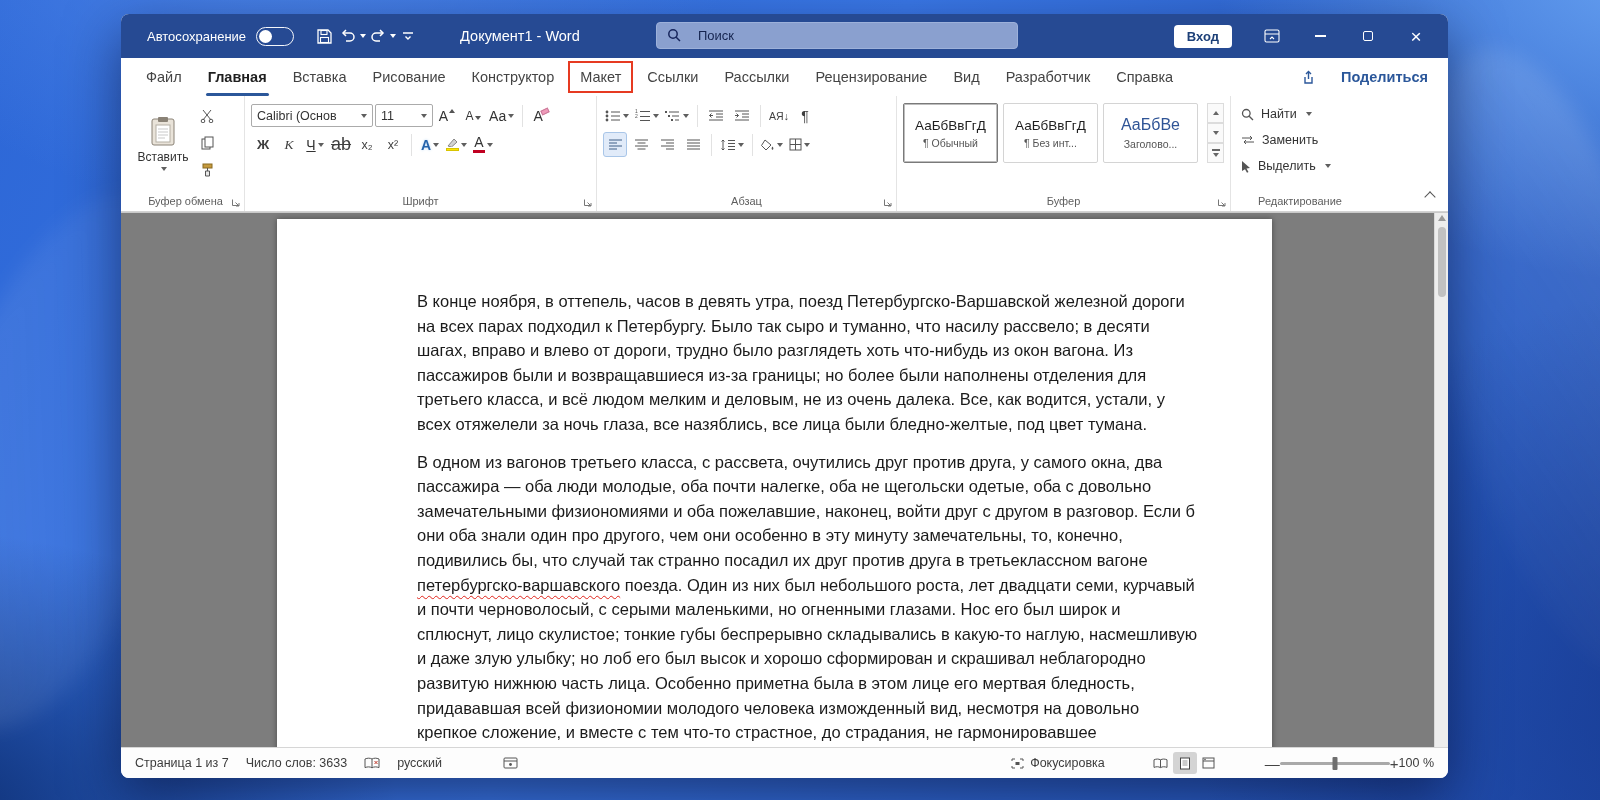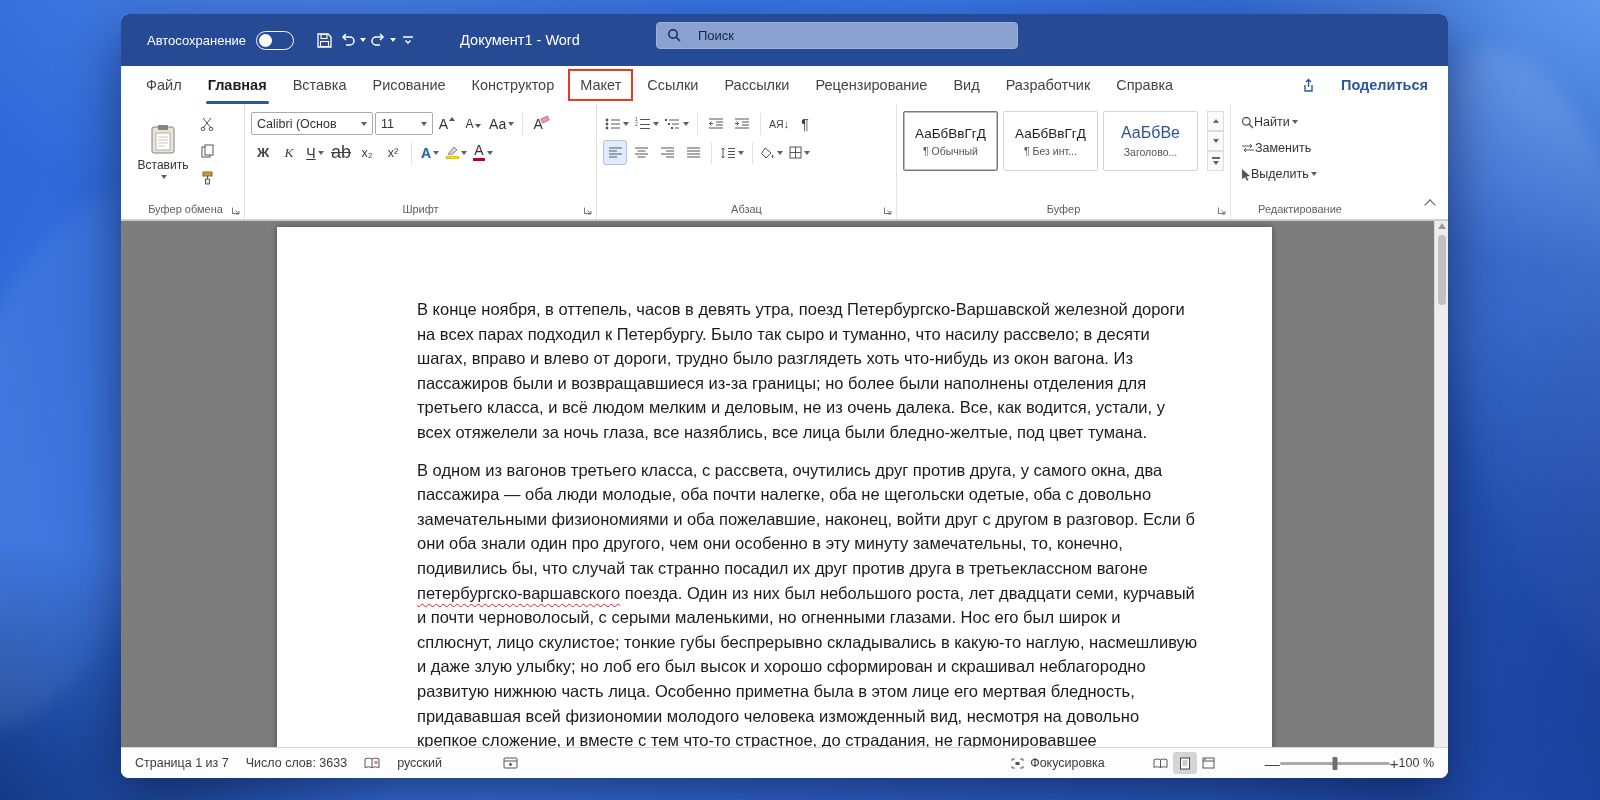--- a/index.html
+++ b/index.html
@@ -14,21 +14,21 @@
   position:relative;
 }
 .streak{position:absolute;pointer-events:none;filter:blur(10px);opacity:.5}
 .s1{left:-60px;top:180px;width:240px;height:560px;background:linear-gradient(70deg,rgba(255,255,255,.25),rgba(255,255,255,0));transform:rotate(18deg);border-radius:50%}
 .s2{right:-70px;top:40px;width:220px;height:640px;background:linear-gradient(250deg,rgba(255,255,255,.28),rgba(255,255,255,0));transform:rotate(-14deg);border-radius:50%}
 
 .window{position:absolute;left:121px;top:14px;width:1327px;height:764px;border-radius:8px;overflow:hidden;
   box-shadow:0 20px 55px rgba(0,0,25,.5);background:#fff;display:flex;flex-direction:column}
 
 
-.titlebar{height:52px;background:#264a93;display:flex;align-items:center;padding:0 10px 0 26px;position:relative;color:#fff;flex:0 0 auto}
+.titlebar{height:44px;background:#264a93;display:flex;align-items:center;padding:0 10px 0 26px;position:relative;color:#fff;flex:0 0 auto}
 .tb-label{font-size:13px;margin-right:10px}
 .toggle{width:38px;height:19px;border:1px solid rgba(255,255,255,.95);border-radius:10px;position:relative;display:inline-block;margin-right:18px;cursor:pointer}
 .toggle .knob{position:absolute;left:2px;top:2px;width:13px;height:13px;border-radius:50%;background:#fff}
 .tb-ico{display:inline-flex;align-items:center;justify-content:center;width:24px;height:28px;cursor:pointer}
 .chev{width:0;height:0;border-left:3.5px solid transparent;border-right:3.5px solid transparent;border-top:4px solid #5f5f5f;display:inline-block;margin-left:2px}
 .chev.w{border-top-color:#fff;margin-left:0}
 .tb-title{font-size:14.5px;margin-left:40px;white-space:nowrap}
 .searchbox{position:absolute;left:535px;top:8px;width:362px;height:27px;background:#8aa0cf;border:1px solid #9db1da;border-radius:4px;display:flex;align-items:center;padding:0 10px;gap:16px;color:#15244f;font-size:13px;cursor:text}
 .tb-right{margin-left:auto;display:flex;align-items:center;gap:4px}
 .signin{background:#fff;color:#1d4078;border:none;border-radius:4px;font-size:13px;font-family:inherit;padding:4px 13px;margin-right:14px;cursor:pointer;font-weight:700}
@@ -80,21 +80,21 @@
 .stylecard.selected{border-color:#7a7a7a;box-shadow:inset 0 0 0 1px #bdbdbd}
 .sprev{font-size:13.5px;color:#1e1e1e;white-space:nowrap}
 .sprev.head{color:#2f5496;font-size:16px}
 .sname{font-size:10.5px;color:#555;white-space:nowrap}
 .stylearrows{display:flex;flex-direction:column;margin-left:4px}
 .sarr{width:17px;height:20px;border:1px solid #dcdcdc;display:flex;align-items:center;justify-content:center;cursor:pointer;background:#fafafa}
 .tri-u-s{width:0;height:0;border-left:3.5px solid transparent;border-right:3.5px solid transparent;border-bottom:4px solid #666}
 .tri-d-s{width:0;height:0;border-left:3.5px solid transparent;border-right:3.5px solid transparent;border-top:4px solid #666}
 .morebar{width:8px;height:2px;background:#666;margin-bottom:2px}
 
-.edit-item{display:flex;align-items:center;gap:0;height:26px;font-size:12.5px;color:#333;cursor:pointer;padding:0 4px}
+.edit-item{display:flex;align-items:center;gap:7px;height:26px;font-size:12.5px;color:#333;cursor:pointer;padding:0 4px}
 
 .collapse-chev{position:absolute;right:14px;bottom:10px;width:8px;height:8px;border-left:1.7px solid #555;border-top:1.7px solid #555;transform:rotate(45deg);cursor:pointer}
 
 
 .docarea{flex:1 1 auto;background:#7d7d7d;position:relative;overflow:hidden;border-top:1px solid #c9c9c9}
 .page{position:absolute;left:156px;top:6px;width:995px;height:700px;background:#fff;box-shadow:0 0 6px rgba(0,0,0,.4)}
 .pagetext{padding:70px 72px 0 140px;font-size:16.5px;line-height:24.6px;color:#1b1b1b;cursor:text}
 .pagetext p{margin-bottom:13px}
 .misspell{text-decoration:underline;text-decoration-style:wavy;text-decoration-color:#e0241a;text-decoration-thickness:1px;text-underline-offset:4px}
 .scroll-lane{position:absolute;right:0;top:0;bottom:0;width:14px;background:#ededed;border-left:1px solid #d9d9d9}
@@ -156,20 +156,37 @@
     <span class="tb-title">Документ1 - Word</span>
     <div class="searchbox">
       <span>
         <svg width="15" height="15" viewBox="0 0 15 15">
             <circle cx="6" cy="6" r="4.2" fill="none" stroke="#16255c" stroke-width="1.5"></circle>
             <path d="M9.2 9.2 13 13" stroke="#16255c" stroke-width="1.5"></path>
           </svg>
       </span>
       <span>Поиск</span>
     </div>
+    <div class="tb-right">
+      <button class="signin">Вход</button>
+      <span class="cap-btn">
+        <svg width="16" height="14" viewBox="0 0 16 14">
+            <rect x="1" y="1" width="14" height="12" rx="1.5" fill="none" stroke="#fff" stroke-width="1.1"></rect>
+            <path d="M1 5h14" stroke="#fff" stroke-width="1.1"></path>
+            <path d="M6 10l2-2 2 2" fill="none" stroke="#fff" stroke-width="1.1"></path>
+          </svg>
+      </span>
+      <span class="cap-btn">
+          <i class="minbar"></i>
+        </span>
+      <span class="cap-btn">
+          <i class="maxsq"></i>
+        </span>
+      <span class="cap-btn xmark">×</span>
+    </div>
   </div>
 
   <div class="tabsrow">
     <div class="tab">
         <span>Файл</span>
       </div>
     <div class="tab active">
         <span>Главная</span>
       </div>
     <div class="tab">

